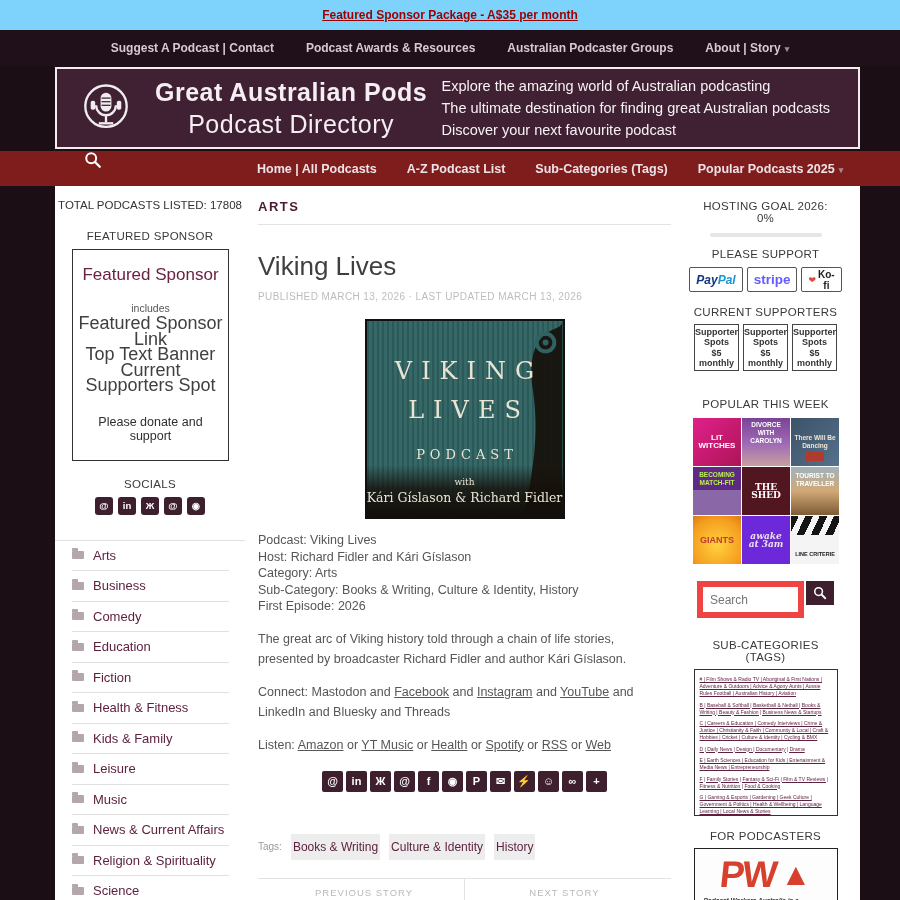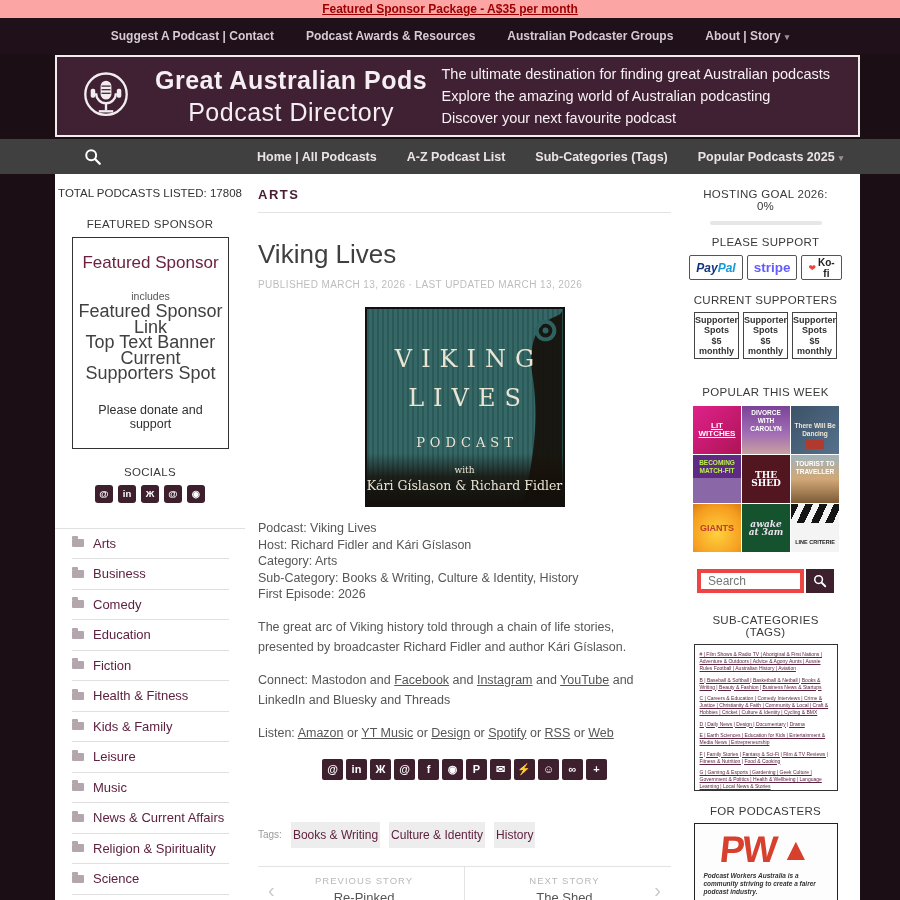--- a/index.html
+++ b/index.html
@@ -2,39 +2,39 @@
 <html><head>
 <meta charset="utf-8">
 <title>Great Australian Pods Podcast Directory</title>
 <style>
   * { margin:0; padding:0; box-sizing:border-box; }
   html,body { width:900px; }
   body { font-family:"Liberation Sans", sans-serif; background:#1b0e15; }
   .page { width:900px; height:900px; position:relative; overflow:hidden; background:#1b0e15; }
 
   
-  .top-strip { height:18px; background:#fca5a5; display:flex; align-items:center; justify-content:center;text-align:right; }
+  .top-strip { height:30px; background:#7dd3fc; display:flex; align-items:center; justify-content:center;text-align:right; }
   .top-strip a { color:#9d0000; font-weight:bold; font-size:12px; text-decoration:underline; cursor:pointer; }
 
   
   .secondary-nav { height:36px; background:#201019; display:flex; align-items:center; justify-content:center; gap:32px; }
   .secondary-nav a { color:#d6cad1; font-size:12px; font-weight:bold; text-decoration:none; cursor:pointer; }
   .caret { font-size:9px; color:#9d8d96; margin-left:4px; }
 
   
   .header-band { height:84px; background:#1b0e15; }
   .header-box { margin:1px 40px 1px 55px; height:82px; background:#3f2133; border:2px solid #f2ecef; display:flex; align-items:center; }
   .logo { width:54px; height:54px; margin-left:22px; flex:none; }
   .site-title { margin-left:22px; text-align:center; color:#f5eef2; }
   .site-title .l1 { font-size:25px; letter-spacing:.5px;font-weight:bold; }
   .site-title .l2 { font-size:25px; letter-spacing:.5px; margin-top:3px; }
   .tagline { margin-left:auto; margin-right:28px; color:#f7f1f4; font-size:14.5px; line-height:22px; text-align:left; }
 
   
-  .main-nav { height:35px; background:#404040; display:flex; align-items:center; }
+  .main-nav { height:35px; background:#7f1d1d; display:flex; }
   .nav-search { width:18px; height:18px; margin-left:84px; cursor:pointer; flex:none; }
   .main-nav-links { display:flex; gap:30px; margin-left:155px; align-items:center; }
   .main-nav-links a { color:#ece3e8; font-size:12.5px; font-weight:bold; text-decoration:none; cursor:pointer; }
 
   
   .content { display:flex; margin-left:55px; width:805px; background:#ffffff; min-height:722px; align-items:stretch; }
   .left-sb { width:190px; padding-top:13px; text-align:center; flex:none; }
   .main-col { width:448px; padding:13px 22px 0 13px; flex:none; }
   .right-sb { width:167px; padding:13px 22px 0 0; text-align:center; flex:none; }
 
@@ -109,34 +109,34 @@
   .kofi-txt { font-weight:800; font-size:10px; color:#222; }
   .kofi-heart { color:#e8443a; font-size:9px; margin-right:2px; }
   .cs-head { margin-top:14px; }
   .sup-row { margin-top:6px; display:flex; gap:4px; justify-content:center; }
   .supbox { width:45px; height:47px; border:1px solid #444; font-size:9px; font-weight:bold; color:#333;
             display:flex; flex-direction:column; align-items:center; justify-content:center; line-height:10.5px; cursor:pointer; }
   .pw-head { margin-top:27px; }
   .pop-grid { margin:8px auto 0; width:146px; display:grid; grid-template-columns:repeat(3,48px); gap:1px; }
   .tile { height:48px; position:relative; overflow:hidden; display:flex; align-items:center; justify-content:center;
           text-align:center; font-weight:bold; font-size:6.5px; line-height:8px; cursor:pointer; padding:2px; }
-  .t1 { background:linear-gradient(135deg,#e0218a,#ad1457); color:#fff; font-size:8px;text-decoration:underline; }
+  .t1 { background:linear-gradient(135deg,#e0218a,#ad1457); color:#fff; font-size:8px; }
   .t2 { background:linear-gradient(180deg,#7b4397,#a06bb5 55%,#c9a0a0); color:#fff; align-items:flex-start; padding-top:3px; }
   .t3 { background:linear-gradient(135deg,#3c5268,#55718c); color:#f0e6d2; }
   .t3::after { content:""; position:absolute; bottom:5px; left:50%; width:18px; height:9px; background:#b03a2e; transform:translateX(-50%); }
   .t4 { background:linear-gradient(180deg,#5e2a84 0 48%,#8a68a8 48%); color:#b9f24a; align-items:flex-start; padding-top:4px; }
   .t5 { background:#521620; color:#fff; font-family:"DejaVu Serif", serif; font-size:9px; }
   .t6 { background:linear-gradient(180deg,#9fb3bd,#d2a876 50%,#7d5b37); color:#fff; align-items:flex-start; padding-top:5px; }
   .t7 { background:radial-gradient(circle at 50% 60%,#ffd23e,#f59d1f 70%,#d97b17); color:#c0392b; font-size:9px; }
-  .t8 { background:#14532d; color:#ece0f0; font-family:"DejaVu Serif", serif; font-style:italic; font-size:9px; }
+  .t8 { background:#6d28d9; color:#ece0f0; font-family:"DejaVu Serif", serif; font-style:italic; font-size:9px; }
   .t9 { background:#f4f4f4; color:#222; font-size:5.5px; align-items:flex-end; padding-bottom:6px; }
   .t9::before { content:""; position:absolute; top:0; left:0; right:0; height:19px;
                 background:repeating-linear-gradient(115deg,#141414 0 7px,#f4f4f4 7px 13px); }
   .search-row { margin-top:17px; display:flex; justify-content:center; }
-  .search-input { width:107px; height:24px; border:4px solid #ef4444; font-size:12px; padding:0 7px; color:#333;
+  .search-input { width:107px; height:37px; border:6px solid #ef4444; font-size:12px; padding:0 7px; color:#333;
                   font-family:"Liberation Sans", sans-serif; }
   .search-btn { width:28px; height:24px; background:#3d1f2d; border:none; margin-left:2px; display:flex;
                 align-items:center; justify-content:center; cursor:pointer; }
   .sc-head { margin-top:21px; }
   .cloud-box { margin:6px auto 0; width:144px; height:147px; border:1px solid #333; padding:6px 5px; text-align:left; overflow:hidden; }
   .cloud-line { font-size:5px; color:#5e2240; text-decoration:underline; line-height:7px; margin-bottom:4.5px; cursor:pointer; }
   .fp-head { margin-top:14px; }
   .pwa-box { margin:6px auto 0; width:144px; height:80px; border:1px solid #222; background:#fdfdfd;
              display:flex; flex-direction:column; align-items:center; justify-content:center; cursor:pointer; }
   .pwa-logo { display:flex; align-items:center; line-height:1; }
@@ -172,22 +172,22 @@
         <line x1="30" y1="38" x2="30" y2="46" stroke="#f2ecef" stroke-width="2.6"></line>
         <line x1="22" y1="47" x2="38" y2="47" stroke="#f2ecef" stroke-width="2.6"></line>
         <rect x="13" y="22" width="5" height="10" rx="2" fill="#f2ecef"></rect>
         <rect x="42" y="22" width="5" height="10" rx="2" fill="#f2ecef"></rect>
       </svg>
       <div class="site-title">
         <div class="l1">Great Australian Pods</div>
         <div class="l2">Podcast Directory</div>
       </div>
       <div class="tagline">
+        <div>Explore the amazing world of Australian podcasting</div>
         <div>The ultimate destination for finding great Australian podcasts</div>
-        <div>Explore the amazing world of Australian podcasting</div>
         <div>Discover your next favourite podcast</div>
       </div>
     </div>
   </div>
 
   <div class="main-nav">
     <svg class="nav-search" viewBox="0 0 20 20">
       <circle cx="8" cy="8" r="5.5" fill="none" stroke="#ffffff" stroke-width="2.2"></circle>
       <line x1="12.5" y1="12.5" x2="17.5" y2="17.5" stroke="#ffffff" stroke-width="2.6" stroke-linecap="round"></line>
     </svg>
@@ -306,21 +306,21 @@
         <div class="detail-line">Host: Richard Fidler and Kári Gíslason</div>
         <div class="detail-line">Category: Arts</div>
         <div class="detail-line">Sub-Category: Books &amp; Writing, Culture &amp; Identity, History</div>
         <div class="detail-line">First Episode: 2026</div>
       </div>
 
       <p class="post-desc">The great arc of Viking history told through a chain of life stories, presented by broadcaster Richard Fidler and author Kári Gíslason.</p>
 
       <div class="connect-line"><span>Connect: Mastodon and </span><a class="inline-link">Facebook</a><span> and </span><a class="inline-link">Instagram</a><span> and </span><a class="inline-link">YouTube</a><span> and LinkedIn and Bluesky and Threads</span></div>
 
-      <div class="listen-line"><span>Listen: </span><a class="inline-link">Amazon</a><span> or </span><a class="inline-link">YT Music</a><span> or </span><a class="inline-link">Design</a><span> or </span><a class="inline-link">Spotify</a><span> or </span><a class="inline-link">RSS</a><span> or </span><a class="inline-link">Web</a></div>
+      <div class="listen-line"><span>Listen: </span><a class="inline-link">Amazon</a><span> or </span><a class="inline-link">YT Music</a><span> or </span><a class="inline-link">Health</a><span> or </span><a class="inline-link">Spotify</a><span> or </span><a class="inline-link">RSS</a><span> or </span><a class="inline-link">Web</a></div>
 
       <div class="share-row">
         <span class="shicon">@</span>
         <span class="shicon">in</span>
         <span class="shicon">Ж</span>
         <span class="shicon">@</span>
         <span class="shicon">f</span>
         <span class="shicon">◉</span>
         <span class="shicon">P</span>
         <span class="shicon">✉</span>

